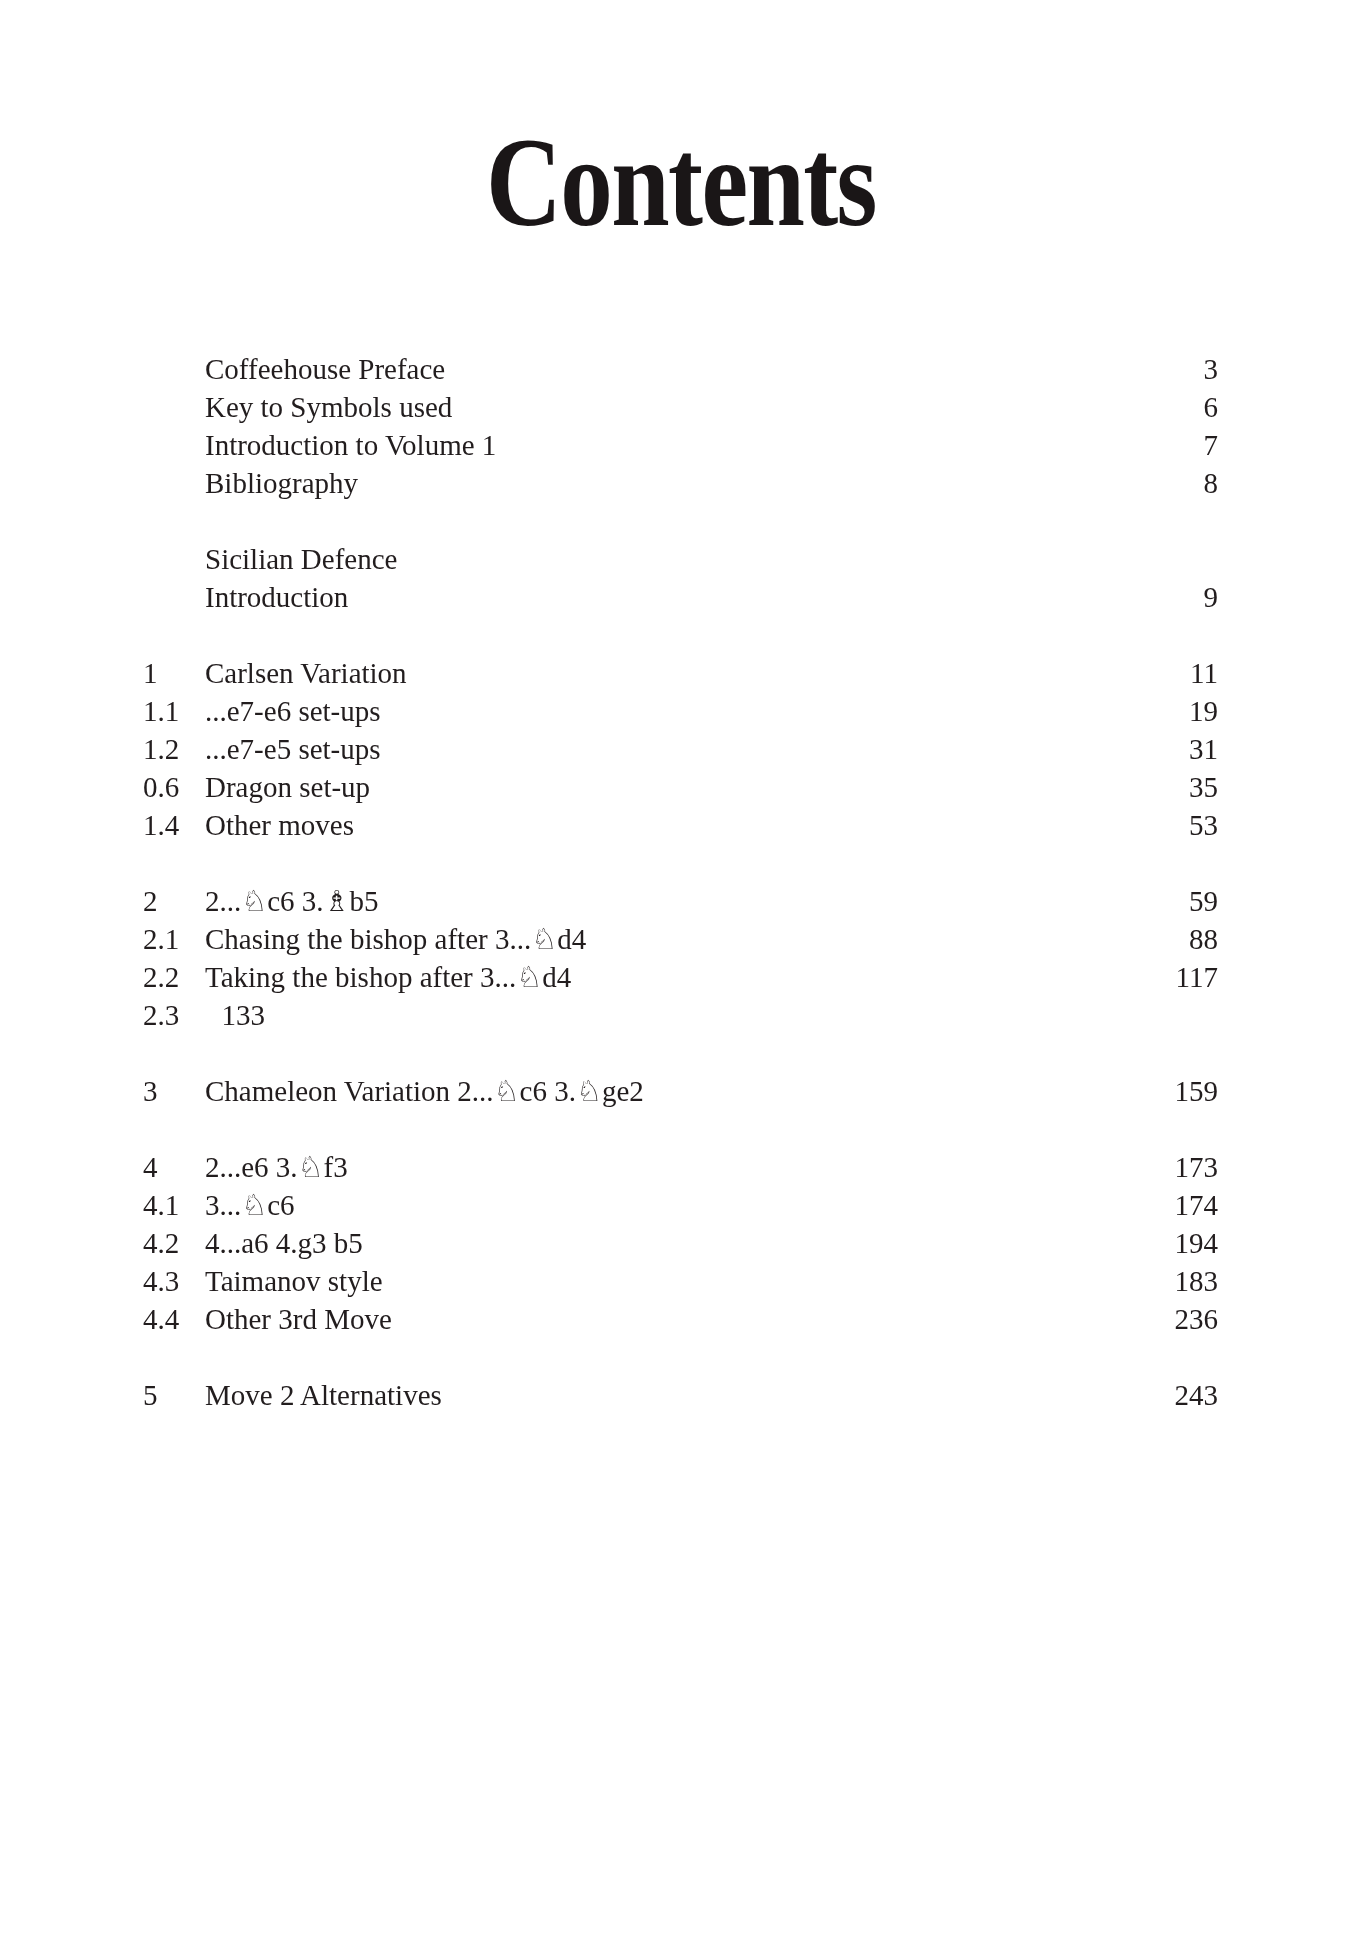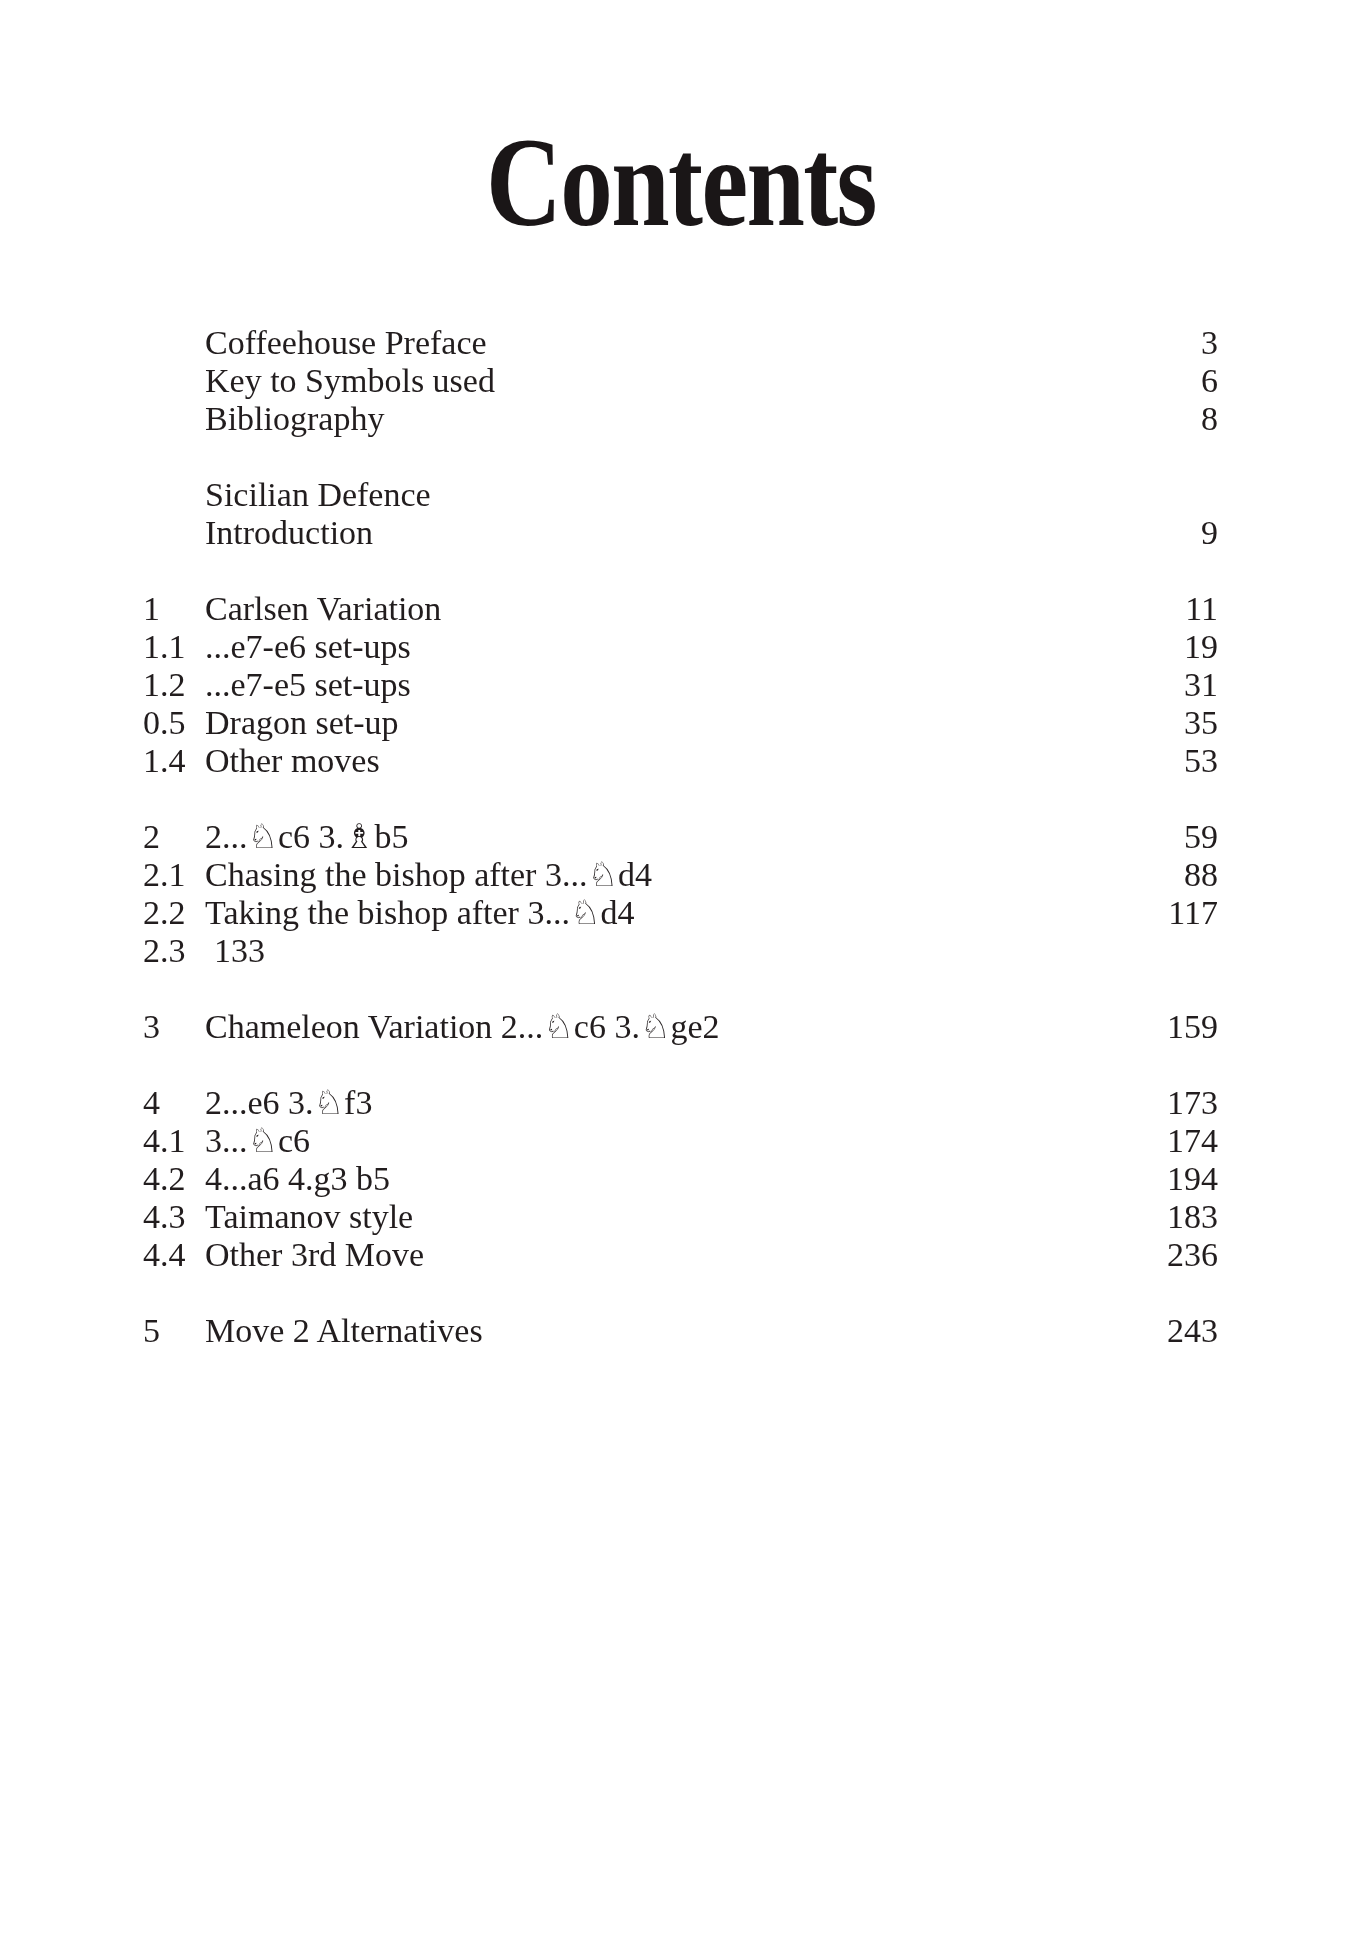--- a/index.html
+++ b/index.html
@@ -25,22 +25,22 @@
     text-align: center;
     font-size: 128px;
     line-height: 1;
     font-weight: 700;
     color: #1a1617;
     letter-spacing: -0.015em;
     transform: scaleX(0.82);
     transform-origin: 50% 50%;
   }
   .toc {
-    margin: 78px 144px 0 143px;
-    font-size: 34px;
+    margin: 104px 144px 0 143px;
+    font-size: 29px;
     line-height: 38px;
   }
   .group + .group {
     margin-top: 38px;
   }
   .row {
     display: flex;
     align-items: baseline;
   }
   .num {
@@ -73,20 +73,25 @@
     <span class="label">Coffeehouse Preface</span>
     <span class="pageno">3</span>
   </div>
         <div class="row">
     <span class="num"></span>
     <span class="label">Key to Symbols used</span>
     <span class="pageno">6</span>
   </div>
         <div class="row">
     <span class="num"></span>
+    <span class="label">Introduction to Volume 1</span>
+    <span class="pageno">7</span>
+  </div>
+        <div class="row">
+    <span class="num"></span>
     <span class="label">Bibliography</span>
     <span class="pageno">8</span>
   </div>
       </div>
       <div class="group">
         <div class="row bold">
     <span class="num"></span>
     <span class="label">Sicilian Defence</span>
     <span class="pageno"></span>
   </div>
@@ -106,21 +111,21 @@
     <span class="num">1.1</span>
     <span class="label">...e7-e6 set-ups</span>
     <span class="pageno">19</span>
   </div>
         <div class="row">
     <span class="num">1.2</span>
     <span class="label">...e7-e5 set-ups</span>
     <span class="pageno">31</span>
   </div>
         <div class="row">
-    <span class="num">0.5</span>
+    <span class="num">0.6</span>
     <span class="label">Dragon set-up</span>
     <span class="pageno">35</span>
   </div>
         <div class="row">
     <span class="num">1.4</span>
     <span class="label">Other moves</span>
     <span class="pageno">53</span>
   </div>
       </div>
       <div class="group">

